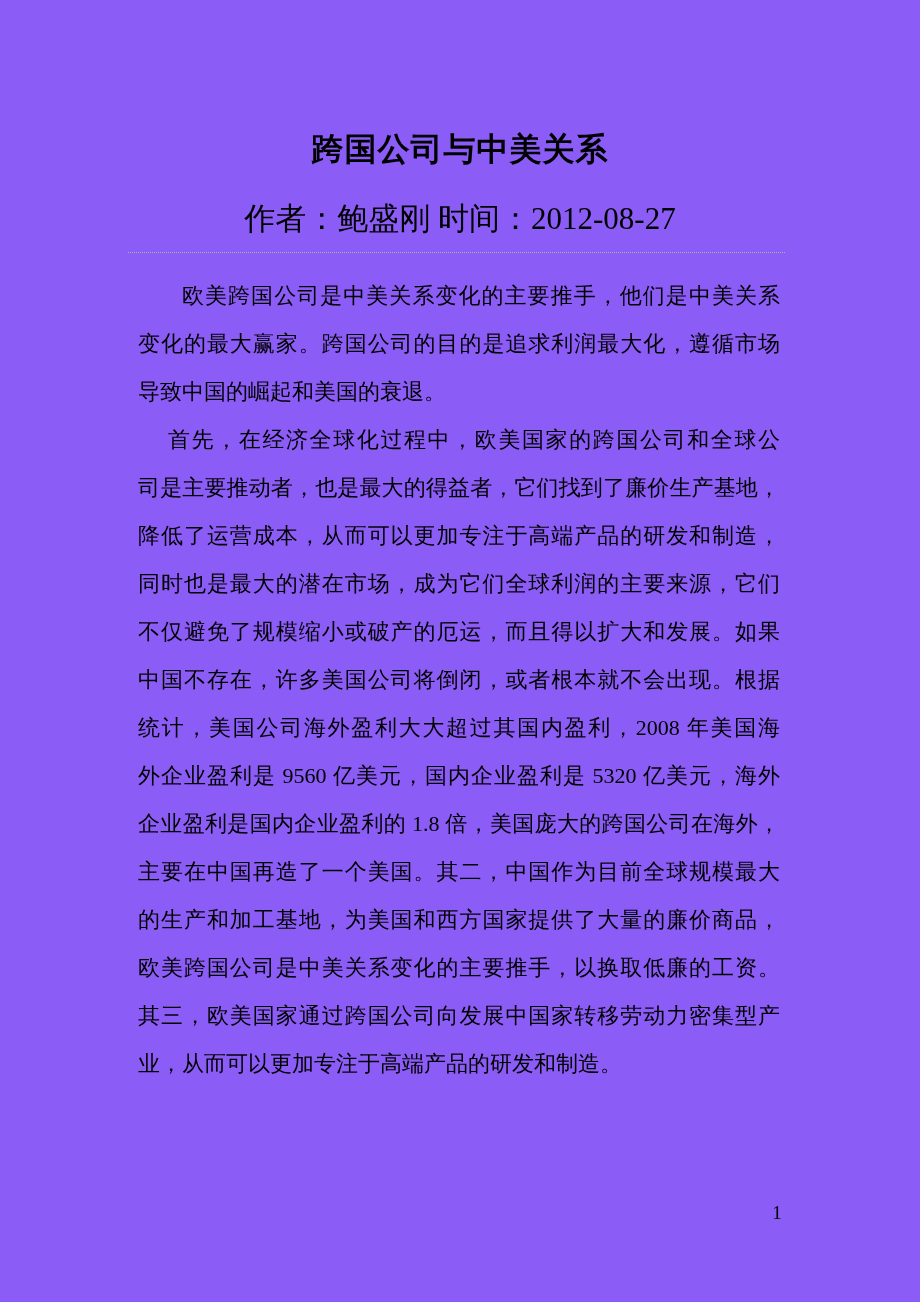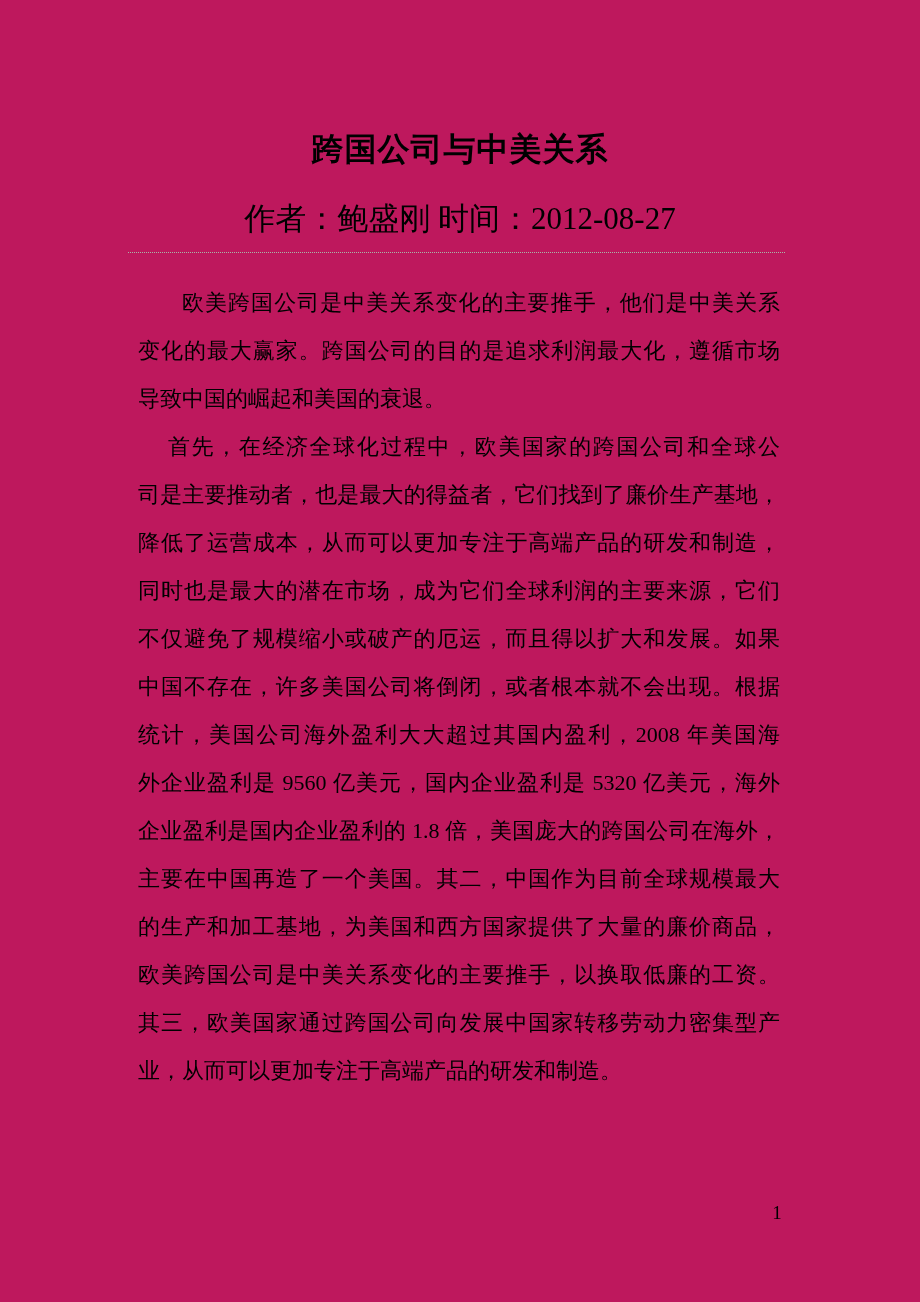--- a/index.html
+++ b/index.html
@@ -8,21 +8,21 @@
     width: 920px;
     height: 1302px;
     position: relative;
     font-family: "Liberation Serif", "DejaVu Serif", serif;
     color: #000000;
     overflow: hidden;
   }
   .doc-page {
     position: absolute;
     inset: 0;
-    background: #be185d;
+    background: #8b5cf6;
   }
   .doc-title {
     position: absolute;
     top: 128px;
     left: 0;
     width: 920px;
     text-align: center;
     font-family: "Liberation Sans", "DejaVu Sans", sans-serif;
     font-weight: bold;
     font-size: 32px;
@@ -43,21 +43,21 @@
   .doc-divider {
     position: absolute;
     top: 252px;
     left: 128px;
     width: 657px;
     height: 0;
     border-top: 1px dotted #a9b6a9;
   }
   .text-column {
     position: absolute;
-    top: 279px;
+    top: 272px;
     left: 138px;
     width: 642px;
   }
   .line {
     height: 48px;
     line-height: 48px;
     font-size: 22px;
     color: #000000;
     text-align: justify;
     text-align-last: justify;

